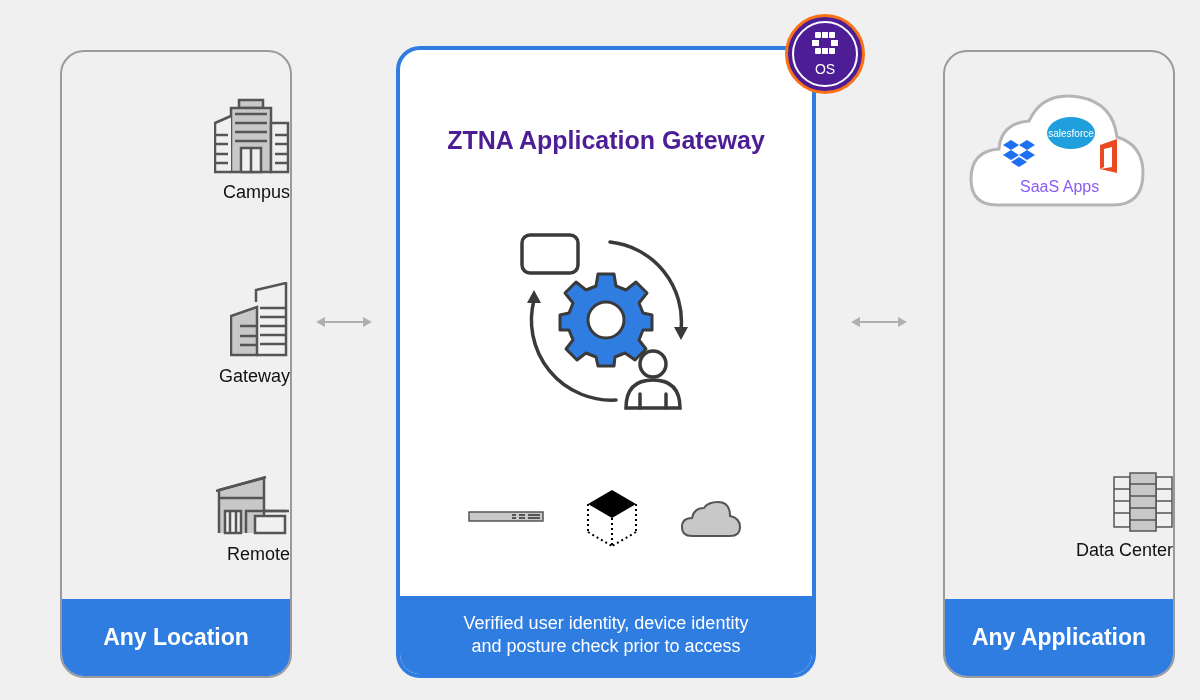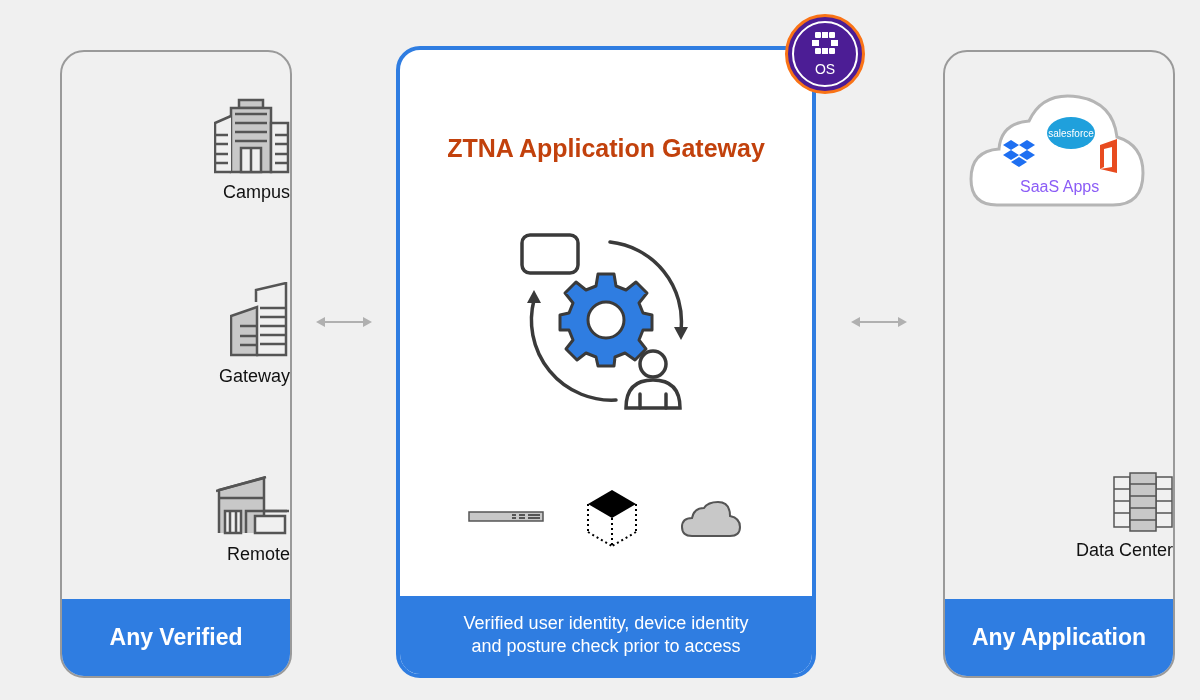--- a/index.html
+++ b/index.html
@@ -9,21 +9,21 @@
   .side { background:#f0f0f0; border:2px solid #9a9a9a; }
   .left { left:60px; top:50px; width:232px; height:628px;padding-left:8px; }
   .right { left:943px; top:50px; width:232px; height:628px; }
   .center { left:396px; top:46px; width:420px; height:632px; background:#fff; border:4px solid #2f7de1; }
   .footer { position:absolute; left:0; right:0; bottom:0; background:#2f7de1; color:#fff;
             display:flex; align-items:center; justify-content:center; text-align:center; }
   .side .footer { height:77px; font-size:23px; font-weight:bold; }
   .center .footer { height:78px; font-size:18px; line-height:23px; }
   .item { position:absolute; left:0; right:0; text-align:right; }
   .item .label { font-size:18px; color:#111; display:block; margin-top:4px; }
-  .title { position:absolute; left:0; right:0; top:76px; text-align:center; font-size:25px; font-weight:bold; color:#c2410c;margin-top:8px; }
+  .title { position:absolute; left:0; right:0; top:76px; text-align:center; font-size:25px; font-weight:bold; color:#4c1d95; }
   .arrow { position:absolute; width:56px; height:14px; }
   .badge { position:absolute; left:785px; top:14px; width:80px; height:80px; border-radius:50%; background:#4c1d95;
            box-sizing:border-box; border:3px solid #f97316; }
   .badge .ring { position:absolute; left:4px; top:4px; right:4px; bottom:4px; border:2px solid #fff; border-radius:50%; }
   .badge .os { position:absolute; left:0; right:0; top:44px; text-align:center; color:#fff; font-size:14px; }
   .cloud { position:absolute; }
   .cloud-label { position:absolute; font-size:16px; color:#8b5cf6; }
 </style>
 </head>
 <body>
@@ -80,21 +80,21 @@
         <rect x="9" y="35" width="16" height="22" fill="#f0f0f0"></rect>
         <line x1="14" y1="35" x2="14" y2="57"></line>
           <line x1="20" y1="35" x2="20" y2="57"></line>
         <path d="M30 57 L30 35 L71 35"></path>
         <line x1="48" y1="35" x2="73" y2="35"></line>
         <rect x="39" y="40" width="30" height="17" fill="#f0f0f0"></rect>
       </g>
     </svg>
     <span class="label">Remote</span>
   </div>
-  <div class="footer">Any Verified</div>
+  <div class="footer">Any Location</div>
 </div>
 
 <svg class="arrow" style="left:316px; top:315px" viewBox="0 0 56 14">
   <line x1="6" y1="7" x2="50" y2="7" stroke="#b0b0b0" stroke-width="2"></line>
   <polygon points="0,7 9,2 9,12" fill="#b0b0b0"></polygon>
     <polygon points="56,7 47,2 47,12" fill="#b0b0b0"></polygon>
 </svg>
 <svg class="arrow" style="left:851px; top:315px" viewBox="0 0 56 14">
   <line x1="6" y1="7" x2="50" y2="7" stroke="#b0b0b0" stroke-width="2"></line>
   <polygon points="0,7 9,2 9,12" fill="#b0b0b0"></polygon>

